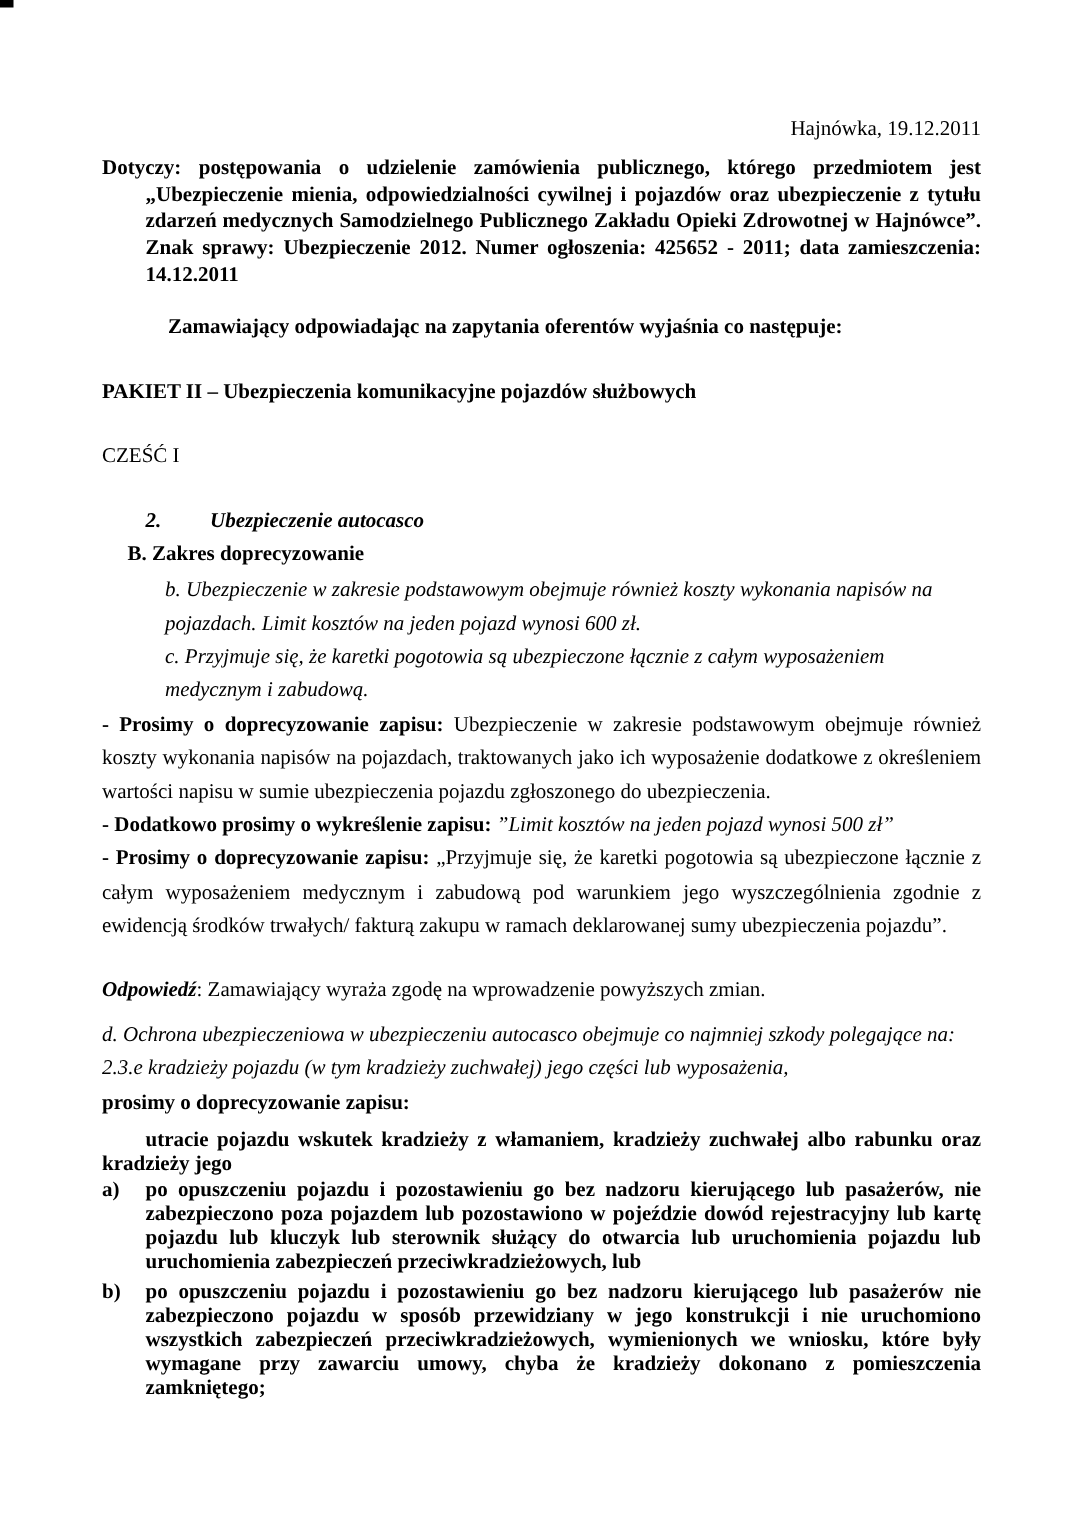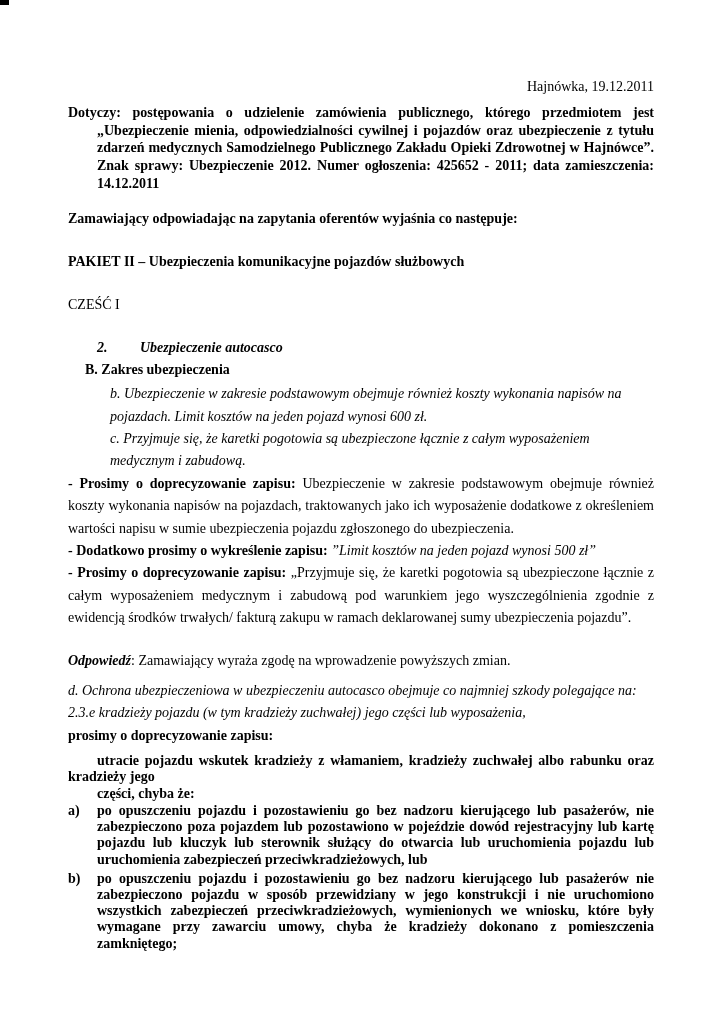--- a/index.html
+++ b/index.html
@@ -35,21 +35,21 @@
 
   .subject {
     font-weight: bold;
     text-align: justify;
     padding-left: 29px;
     text-indent: -29px;
     line-height: 1.26;
     margin-bottom: 18px;
   }
 
-  .intro    { font-weight: bold; margin-bottom: 24px; }
+  .intro    { font-weight: bold; margin-bottom: 24px; margin-left: 44px; }
   .h-pakiet { font-weight: bold; margin-bottom: 25px; margin-top: 20px; }
   .h-czesc  { font-weight: normal; margin-bottom: 25px; }
 
   .sec-title { font-weight: bold; padding-left: 29px; margin-bottom: 4px; font-style: italic; }
   .sec-num   { display: inline-block; width: 43px; }
   .subsec    { font-weight: bold; padding-left: 17px; margin-bottom: 4px; }
 
   .qitem { font-style: italic; padding-left: 42px; line-height: 1.6; }
   .req   { text-align: justify; line-height: 1.6; }
   .answer { line-height: 1.6; margin-top: 20px; margin-bottom: 8px; }
@@ -74,40 +74,39 @@
   <p class="subject"><span>Dotyczy:</span> <span>postępowania o udzielenie zamówienia publicznego, którego przedmiotem jest „Ubezpieczenie mienia, odpowiedzialności cywilnej i pojazdów oraz ubezpieczenie z tytułu zdarzeń medycznych Samodzielnego Publicznego Zakładu Opieki Zdrowotnej w Hajnówce”. Znak sprawy: Ubezpieczenie 2012. Numer ogłoszenia: 425652 - 2011; data zamieszczenia: 14.12.2011</span></p>
 
   <p class="intro">Zamawiający odpowiadając na zapytania oferentów wyjaśnia co następuje:</p>
 
   <p class="h-pakiet">PAKIET II – Ubezpieczenia komunikacyjne pojazdów służbowych</p>
 
   <p class="h-czesc">CZEŚĆ I</p>
 
   <p class="sec-title"><span class="sec-num">2.</span><span>Ubezpieczenie autocasco</span></p>
 
-  <p class="subsec">B. Zakres ubezpieczenia</p>
+  <p class="subsec">B. Zakres doprecyzowanie</p>
 
   <p class="qitem">b. Ubezpieczenie w zakresie podstawowym obejmuje również koszty wykonania napisów na pojazdach. Limit kosztów na jeden pojazd wynosi 600 zł.</p>
   <p class="qitem">c. Przyjmuje się, że karetki pogotowia są ubezpieczone łącznie z całym wyposażeniem medycznym i zabudową.</p>
 
   <p class="req"><span class="b">- Prosimy o doprecyzowanie zapisu:</span><span> Ubezpieczenie w zakresie podstawowym obejmuje również koszty wykonania napisów na pojazdach, traktowanych jako ich wyposażenie dodatkowe z określeniem wartości napisu w sumie ubezpieczenia pojazdu zgłoszonego do ubezpieczenia.</span></p>
 
   <p class="req"><span class="b">- Dodatkowo prosimy o wykreślenie zapisu:</span><span class="i"> ”Limit kosztów na jeden pojazd wynosi 500 zł”</span></p>
 
   <p class="req"><span class="b">- Prosimy o doprecyzowanie zapisu:</span><span> „Przyjmuje się, że karetki pogotowia są ubezpieczone łącznie z całym wyposażeniem medycznym i zabudową pod warunkiem jego wyszczególnienia zgodnie z ewidencją środków trwałych/ fakturą zakupu w ramach deklarowanej sumy ubezpieczenia pojazdu”.</span></p>
 
   <p class="answer"><span class="bi">Odpowiedź</span><span>: Zamawiający wyraża zgodę na wprowadzenie powyższych zmian.</span></p>
 
   <p class="qline">d. Ochrona ubezpieczeniowa w ubezpieczeniu autocasco obejmuje co najmniej szkody polegające na:</p>
   <p class="qline">2.3.e kradzieży pojazdu (w tym kradzieży zuchwałej) jego części lub wyposażenia,</p>
 
   <p class="req-head">prosimy o doprecyzowanie zapisu:</p>
 
   <p class="clar">utracie pojazdu wskutek kradzieży z włamaniem, kradzieży zuchwałej albo rabunku oraz kradzieży jego</p>
-  <p class="clar2">części, chyba że:</p>
 
   <div class="cond">
     <span class="marker">a)</span>
     <span class="ctext">po opuszczeniu pojazdu i pozostawieniu go bez nadzoru kierującego lub pasażerów, nie zabezpieczono poza pojazdem lub pozostawiono w pojeździe dowód rejestracyjny lub kartę pojazdu lub kluczyk lub sterownik służący do otwarcia lub uruchomienia pojazdu lub uruchomienia zabezpieczeń przeciwkradzieżowych, lub</span>
   </div>
 
   <div class="cond">
     <span class="marker">b)</span>
     <span class="ctext">po opuszczeniu pojazdu i pozostawieniu go bez nadzoru kierującego lub pasażerów nie zabezpieczono pojazdu w sposób przewidziany w jego konstrukcji i nie uruchomiono wszystkich zabezpieczeń przeciwkradzieżowych, wymienionych we wniosku, które były wymagane przy zawarciu umowy, chyba że kradzieży dokonano z pomieszczenia zamkniętego;</span>
   </div>

